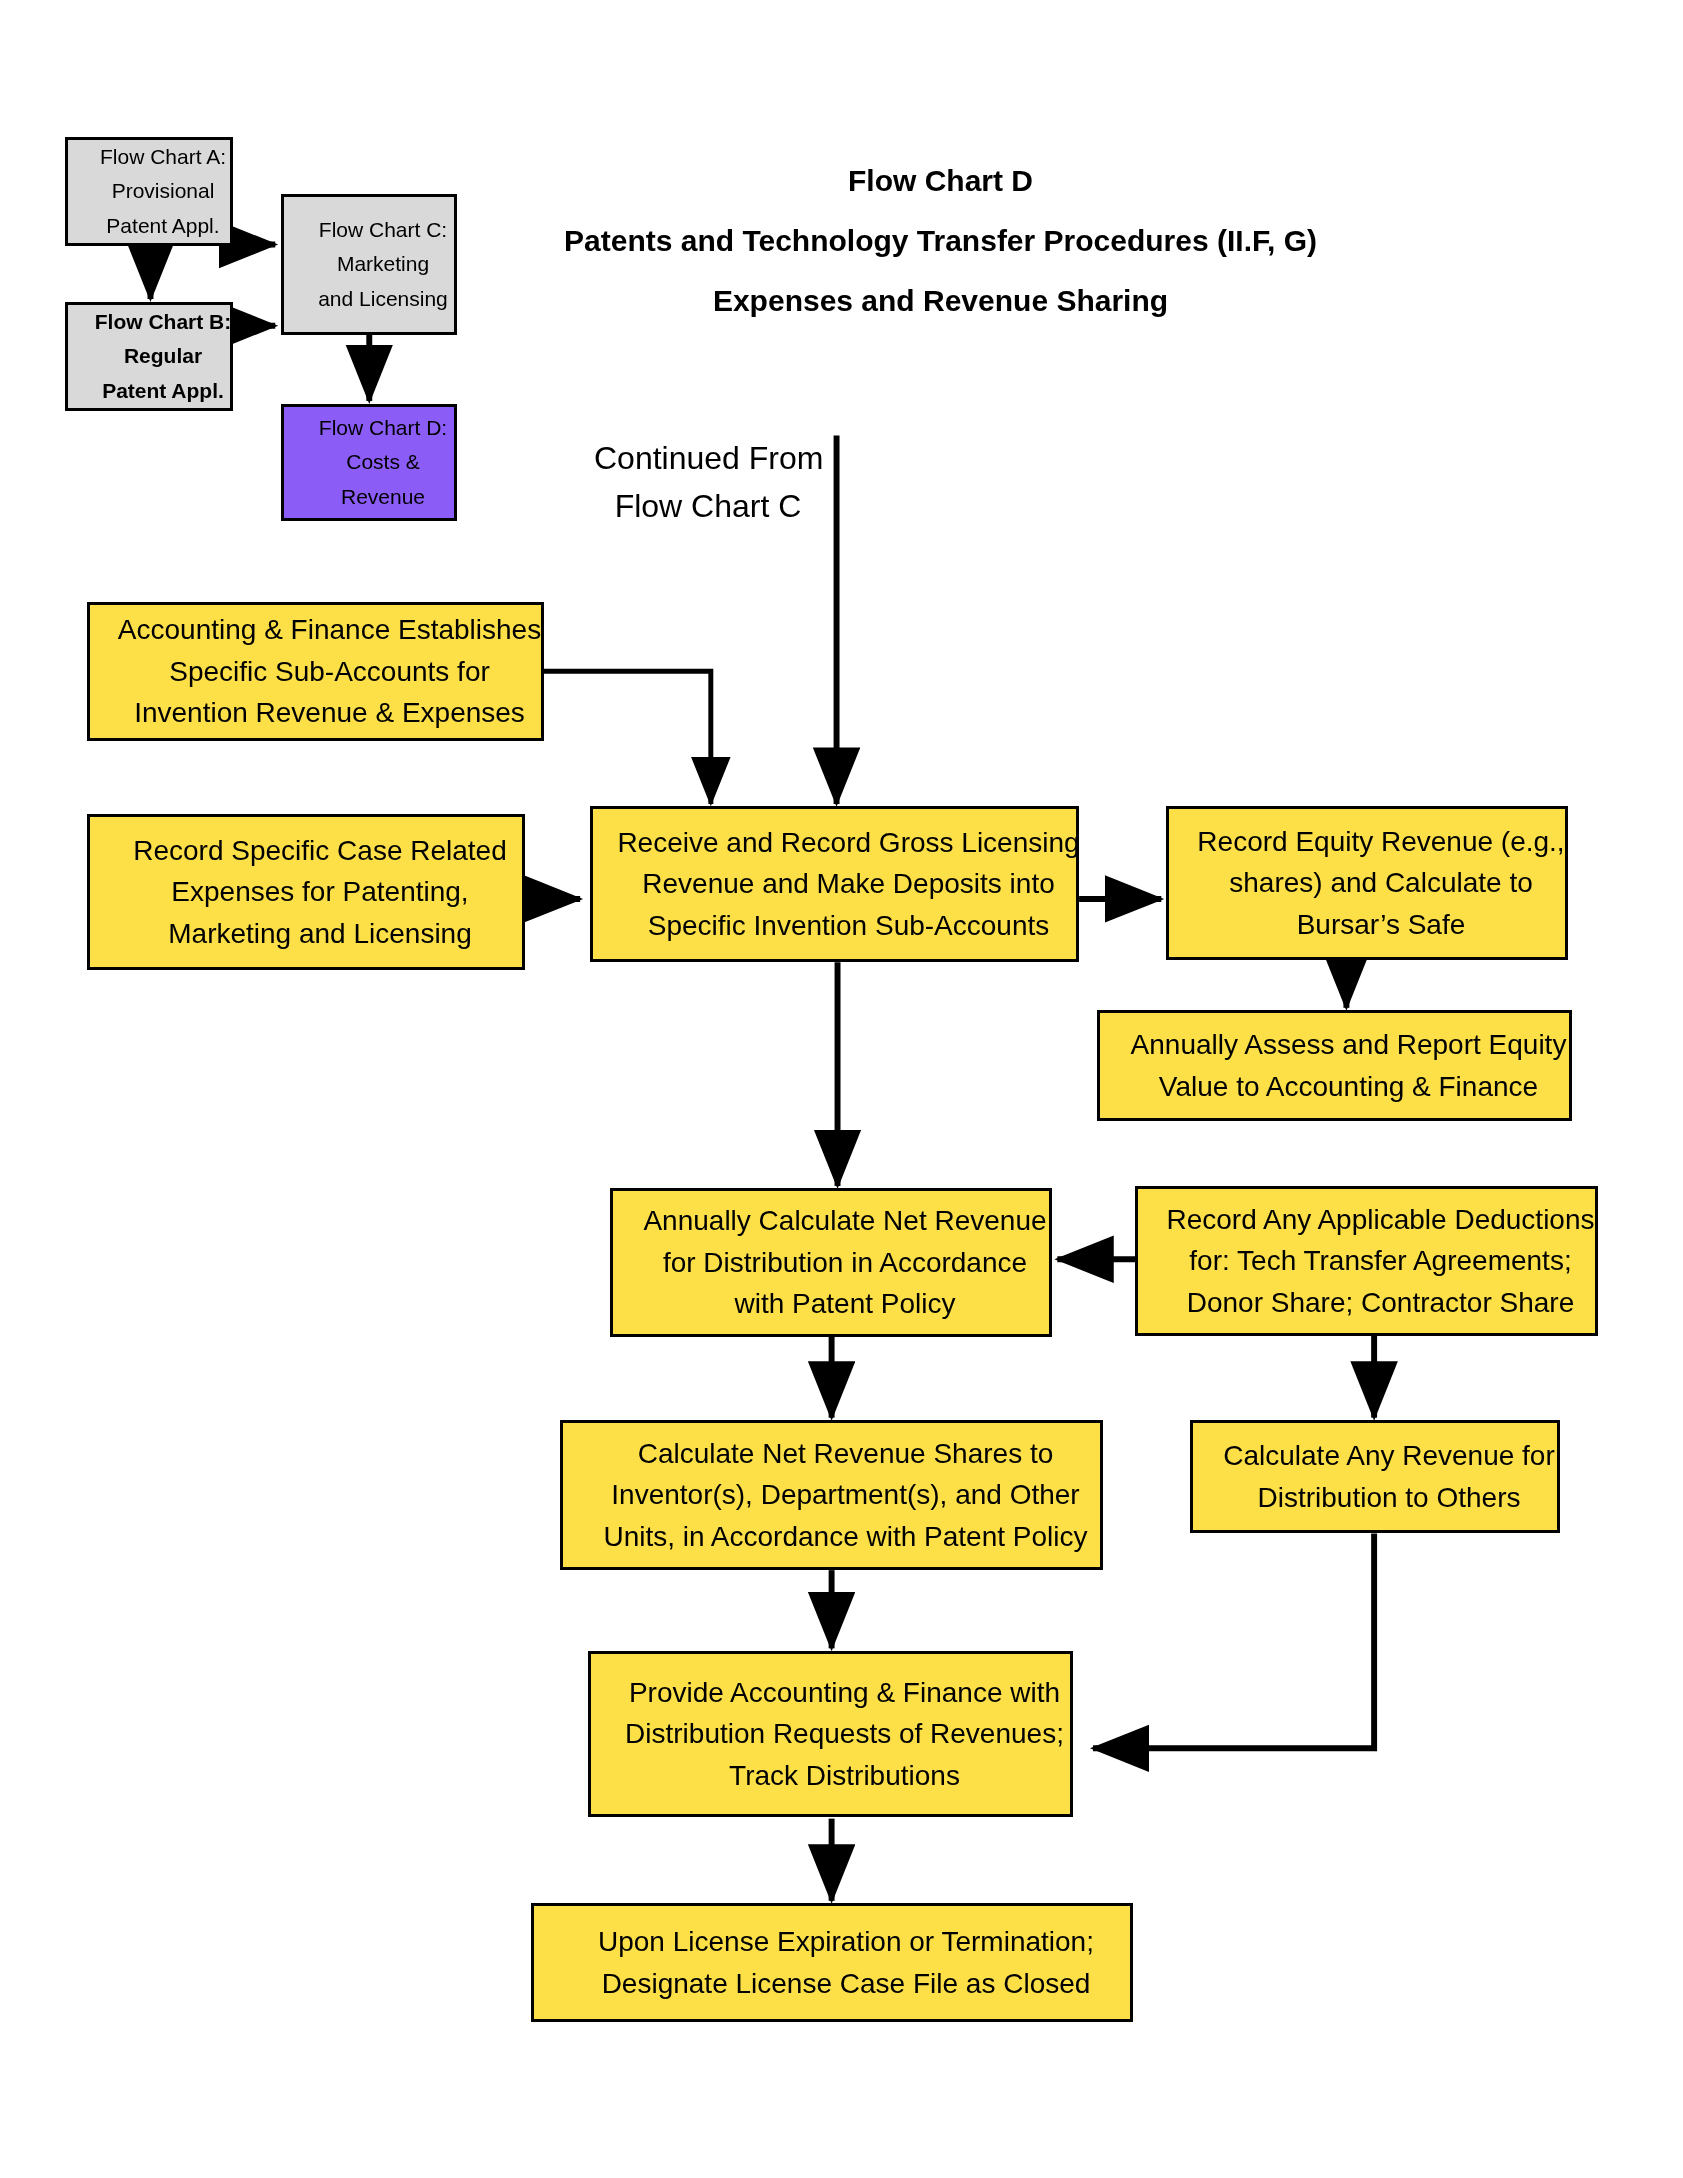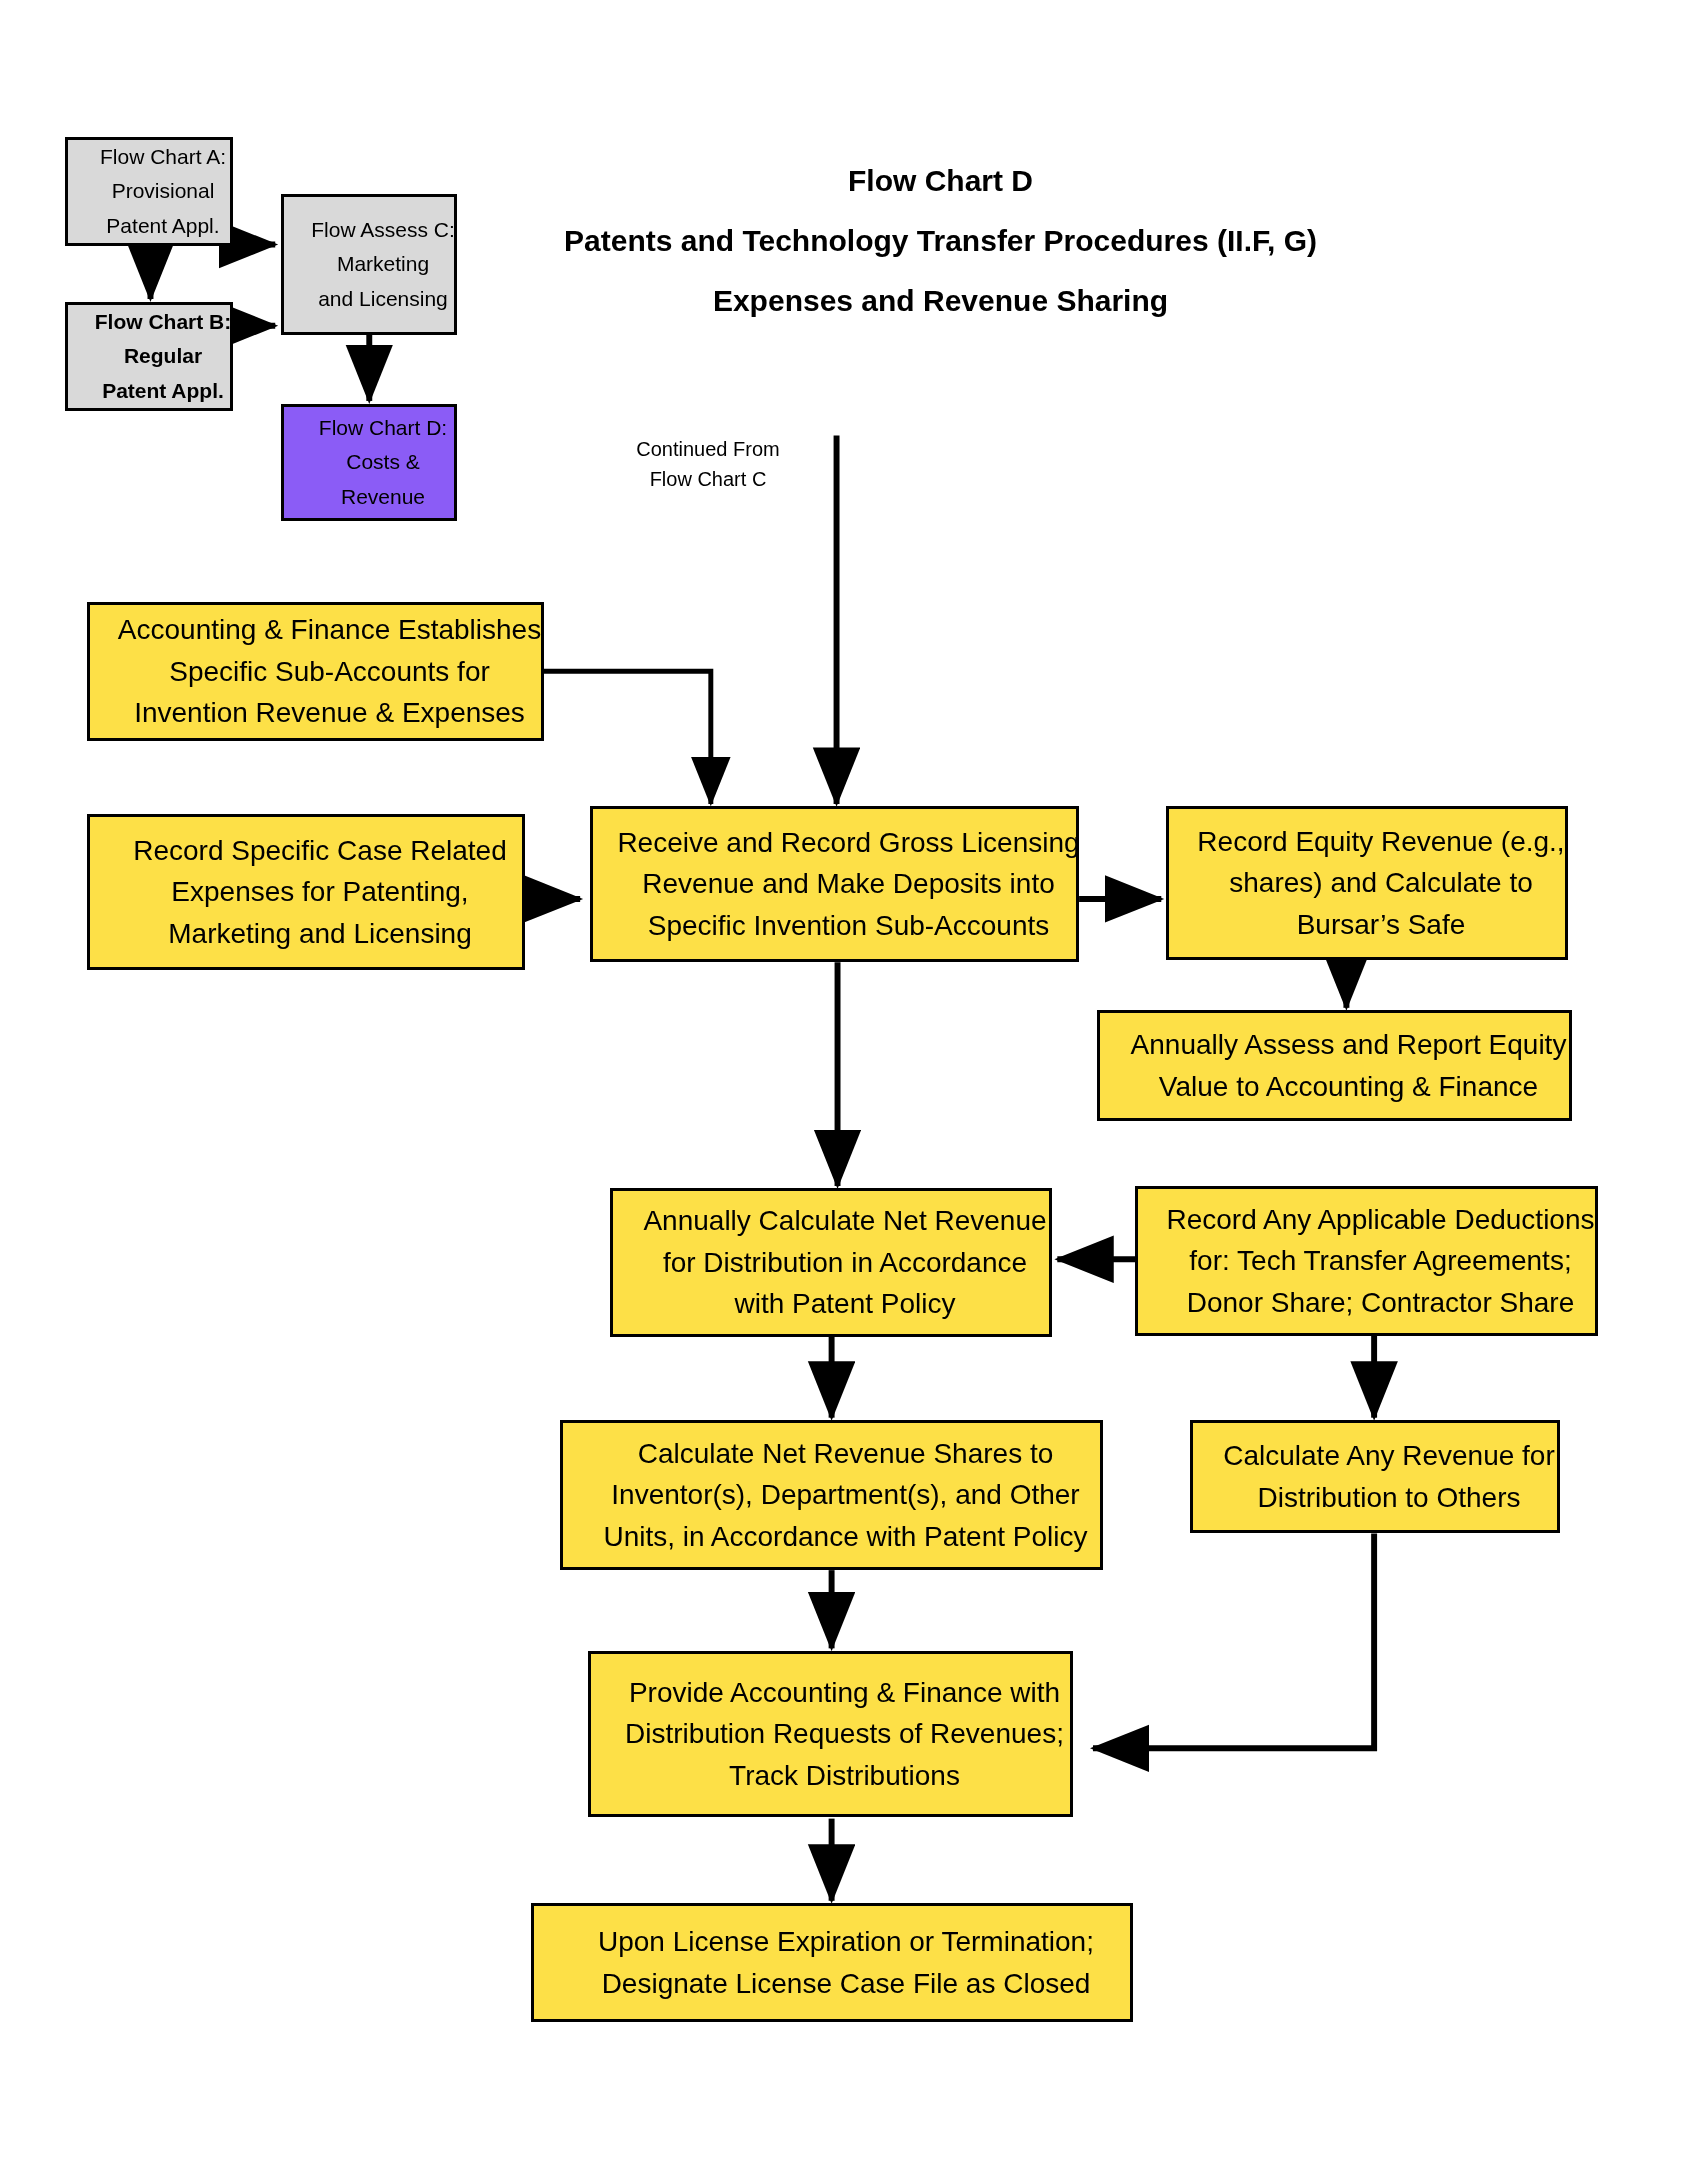--- a/index.html
+++ b/index.html
@@ -65,21 +65,21 @@
     line-height: 1.0;
   }
   .title-block .tline {
     display: block;
     margin-bottom: 30px;
     white-space: nowrap;
   }
   .note-label {
     position: absolute;
     text-align: center;
-    font-size: 20px;
+    font-size: 32px;
     color: #000000;
     line-height: 1.5;
   }
   .note-label .ln {
     display: block;
     white-space: nowrap;
   }
 </style>
 </head>
 <body>
@@ -173,21 +173,21 @@
     <span class="ln">Patent Appl.</span>
   </div>
 
   <div class="node legend-node" style="left:65px; top:302px; width:168px; height:109px;font-weight:bold;">
     <span class="ln">Flow Chart B:</span>
     <span class="ln">Regular</span>
     <span class="ln">Patent Appl.</span>
   </div>
 
   <div class="node legend-node" style="left:281px; top:194px; width:176px; height:141px;">
-    <span class="ln">Flow Assess C:</span>
+    <span class="ln">Flow Chart C:</span>
     <span class="ln">Marketing</span>
     <span class="ln">and Licensing</span>
   </div>
 
   <div class="node legend-node plain" style="left:281px; top:404px; width:176px; height:117px;">
     <span class="ln">Flow Chart D:</span>
     <span class="ln">Costs &amp;</span>
     <span class="ln">Revenue</span>
   </div>
 

